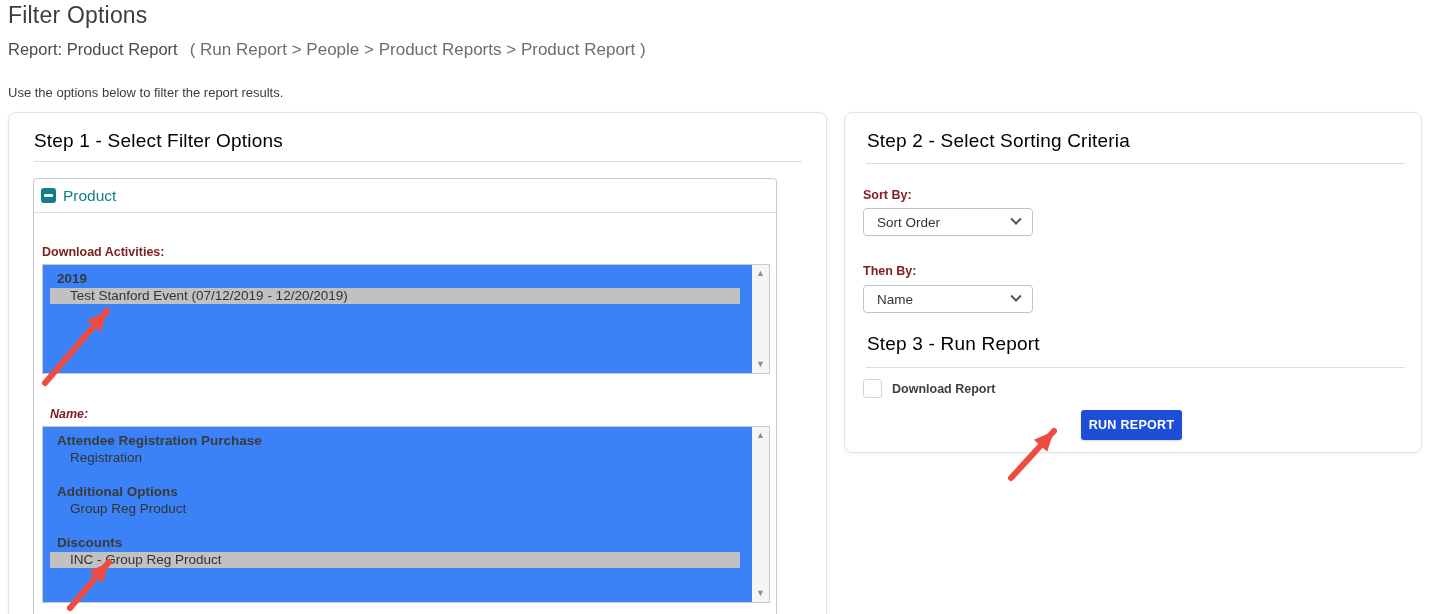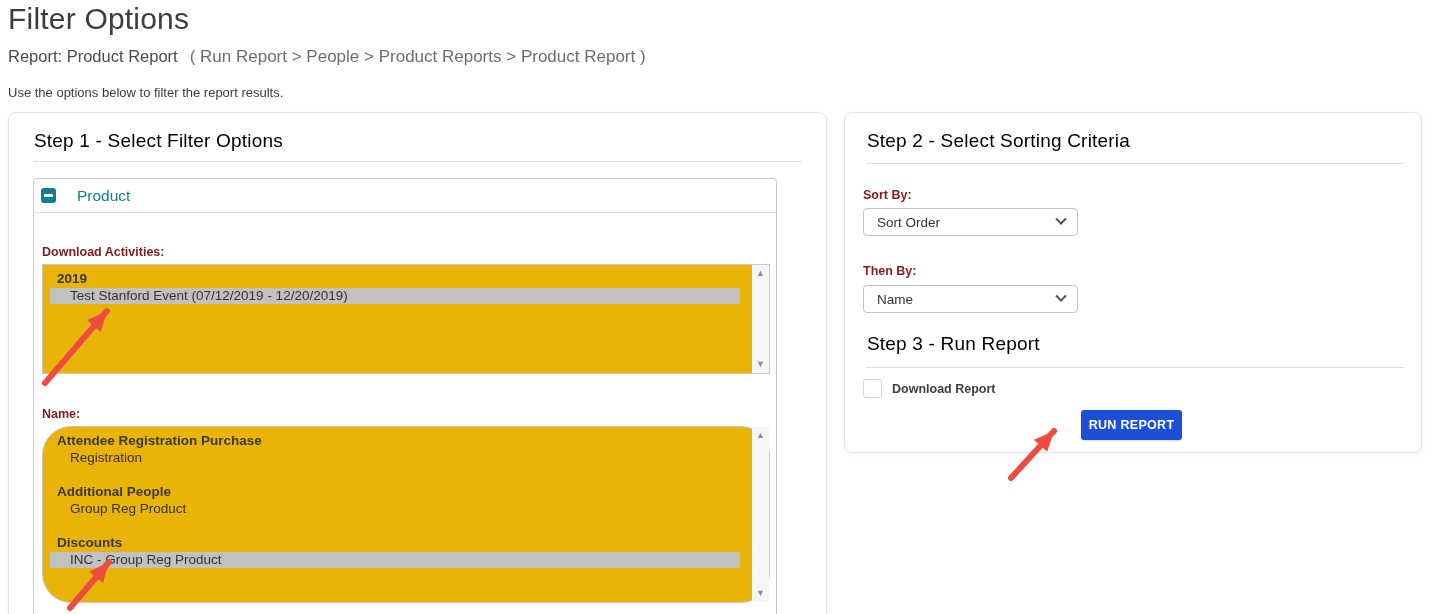--- a/index.html
+++ b/index.html
@@ -6,21 +6,21 @@
   html, body {
     width: 1433px; height: 614px;
     background: #ffffff;
     overflow: hidden;
     font-family: "Liberation Sans", "DejaVu Sans", sans-serif;
     position: relative;
     color: #333;
   }
   
   .page-header { position: absolute; left: 8px; top: 2px; }
-  .page-title { font-size: 30px; font-weight: 400; color: #3d3d3d; letter-spacing: .2px; }
+  .page-title { font-size: 23px; font-weight: 400; color: #3d3d3d; letter-spacing: .2px; }
   .report-line { margin-top: 11px; font-size: 16.5px; color: #4a4a4a; }
   .report-crumb { font-size: 17px; color: #6d6d6d; margin-left: 12px; }
   .instructions { position: absolute; left: 8px; top: 85px; font-size: 13px; color: #3c3c3c; }
 
   
   .panel {
     position: absolute;
     background: #fff;
     border: 1px solid #e4e4e8;
     border-radius: 8px;
@@ -35,61 +35,61 @@
   .panel-step1 .step-heading { position: absolute; left: 25px; top: 17px; }
   .panel-step1 .divider { position: absolute; left: 25px; top: 48px; width: 768px; }
 
   
   .product-box {
     position: absolute; left: 24px; top: 65px; width: 744px; height: 480px;
     border: 1px solid #c9c9c9; border-radius: 4px 4px 0 0; background: #fff;
   }
   .product-header {
     height: 34px; display: flex; align-items: center;
-    border-bottom: 1px solid #ddd; padding-left: 7px; gap: 14px;
+    border-bottom: 1px solid #ddd; padding-left: 7px;
   }
   .minus-icon {
     width: 15px; height: 15px; background: #0e7f8b; border-radius: 3px;
     display: inline-flex; align-items: center; justify-content: center;
     cursor: pointer; flex: 0 0 auto;
   }
   .minus-icon::after { content: ""; display: block; width: 9px; height: 3px; background: #fff; border-radius: 1px; }
   .product-title { margin-left: 7px; font-size: 15.5px; color: #0e7f8b; }
 
   .product-body { padding: 0 8px; position: relative; }
   .field-label { font-size: 12.5px; font-weight: bold; color: #7f1d1d; }
   .label-activities { position: absolute; left: 8px; top: 32px; }
-  .label-name       { position: absolute; left: 8px; top: 194px; }
+  .label-name       { position: absolute; left: 16px; top: 194px; font-style: italic; }
 
   
   .listbox {
     position: absolute; left: 8px; width: 728px;
-    border: 1px solid #c9c9c9; background: #eab308; display: flex;
+    border: 1px solid #c9c9c9; background: #3b82f6; display: flex;
   }
   .listbox-activities { top: 51px;  height: 110px; }
-  .listbox-name       { top: 213px; height: 177px; border-radius: 29px; }
+  .listbox-name       { top: 213px; height: 177px; }
   .listbox-content { flex: 1 1 auto; padding: 6px 12px 0 7px; overflow: hidden; font-size: 13.5px; }
   .lb-block { margin-bottom: 18px; }
   .lb-group { font-weight: bold; color: #3a3a3a; padding-left: 7px; line-height: 16.5px; cursor: default; }
   .lb-item  { color: #333; padding-left: 20px; line-height: 16.5px; cursor: pointer; }
   .lb-item.selected { background: #c1c1c1; }
   .lb-scrollbar {
     flex: 0 0 17px; background: #f5f5f5;
     display: flex; flex-direction: column; justify-content: space-between; align-items: center;
     padding: 4px 0;
   }
   .scroll-arrow { font-size: 9px; color: #8f8f8f; line-height: 9px; cursor: pointer; user-select: none; }
 
   
   .panel-step2 .heading-step2 { position: absolute; left: 22px; top: 17px; }
   .panel-step2 .divider-step2 { position: absolute; left: 21px; top: 50px; width: 539px; }
   .label-sortby { position: absolute; left: 18px; top: 75px; }
   .label-thenby { position: absolute; left: 18px; top: 151px; }
   .select-box {
-    position: absolute; left: 18px; width: 215px; height: 28px;
+    position: absolute; left: 18px; width: 170px; height: 28px;
     border: 1px solid #c4c4c4; border-radius: 4px; background: #fff;
     display: flex; align-items: center; padding: 0 12px 0 13px;
     font-size: 13.5px; color: #333; cursor: pointer;
   }
   .select-sortby { top: 95px; }
   .select-thenby { top: 172px; }
   .select-box .select-value { flex: 1 1 auto; }
   .chevron-down {
     width: 8px; height: 8px; border-right: 2px solid #555; border-bottom: 2px solid #555;
     transform: rotate(45deg) translate(-2px,-2px); flex: 0 0 auto;
@@ -151,21 +151,21 @@
       </div>
 
       <div class="field-label label-name">Name:</div>
       <div class="listbox listbox-name">
         <div class="listbox-content">
           <div class="lb-block">
             <div class="lb-group">Attendee Registration Purchase</div>
             <div class="lb-item">Registration</div>
           </div>
           <div class="lb-block">
-            <div class="lb-group">Additional People</div>
+            <div class="lb-group">Additional Options</div>
             <div class="lb-item">Group Reg Product</div>
           </div>
           <div class="lb-block">
             <div class="lb-group">Discounts</div>
             <div class="lb-item selected">INC - Group Reg Product</div>
           </div>
         </div>
         <div class="lb-scrollbar">
           <span class="scroll-arrow">▲</span>
           <span class="scroll-arrow">▼</span>

